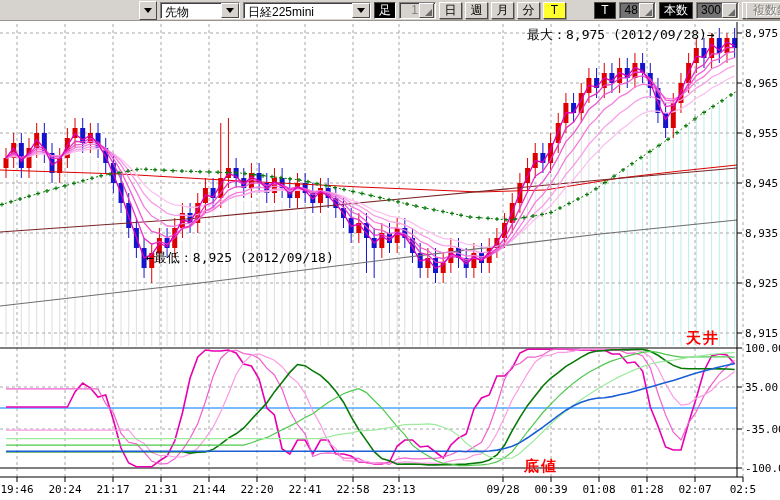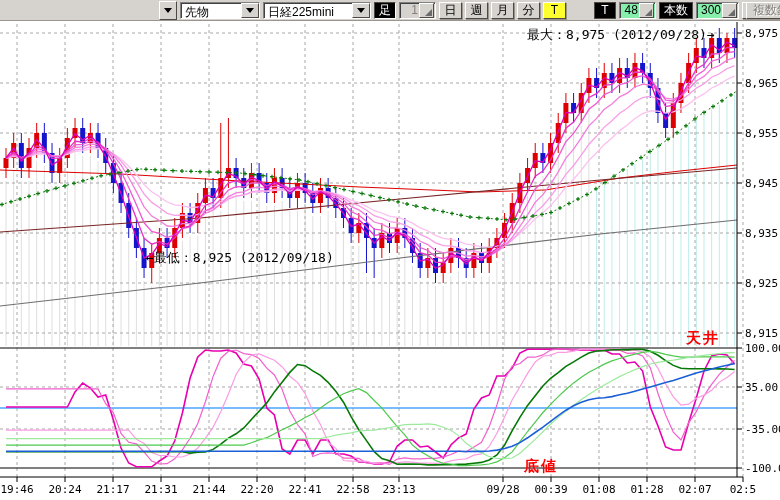--- a/index.html
+++ b/index.html
@@ -20,21 +20,21 @@
   .lbl-black{height:17px;display:inline-flex;align-items:center;justify-content:center;
        background:#000;color:#fff;border:1px solid #4d4a45;font-size:12px;padding:0 4px;box-sizing:border-box;}
   .combo{height:17px;display:inline-flex;align-items:stretch;background:#fff;
        border:1px solid;border-color:#808080 #fff #fff #808080;box-shadow:inset 1px 1px 0 #404040;
        box-sizing:border-box;}
   .combo .val{padding:1px 4px 0 4px;font-size:12px;color:#000;}
   .drop{width:16px;background:#d6d3ce;border:1px solid;border-color:#fff #4d4a45 #4d4a45 #fff;
        display:flex;align-items:center;justify-content:center;margin-left:auto;}
   .tri-down{width:0;height:0;border-left:4px solid transparent;border-right:4px solid transparent;
        border-top:5px solid #000;}
-  .spin{height:17px;display:inline-flex;align-items:center;background:#86efac;
+  .spin{height:17px;display:inline-flex;align-items:center;background:#737373;
        border:1px solid;border-color:#808080 #fff #fff #808080;box-shadow:inset 1px 1px 0 #404040;
        box-sizing:border-box;padding-left:4px;}
   .spin.dis{background:#d6d3ce;color:#84827d;}
   .spin .num{font-size:12px;min-width:14px;text-align:right;}
   .spinbtn{width:13px;height:13px;margin:0 1px;background:#d6d3ce;position:relative;
        border:1px solid;border-color:#fff #4d4a45 #4d4a45 #fff;}
   .spinbtn:after{content:"";position:absolute;right:1px;bottom:1px;width:0;height:0;
        border-left:7px solid transparent;border-bottom:7px solid #6b6b6b;}
   .sp{flex:0 0 auto;}
   
@@ -51,21 +51,21 @@
   <div class="toolbar">
     <span class="drop sp" style="height:17px;border-color:#fff #4d4a45 #4d4a45 #fff;">
         <span class="tri-down"></span>
       </span>
     <span class="combo sp" style="width:80px">
       <span class="val">先物</span>
       <span class="drop">
           <span class="tri-down"></span>
         </span>
     </span>
-    <span class="combo sp" style="width:108px">
+    <span class="combo sp" style="width:128px">
       <span class="val">日経225mini</span>
       <span class="drop">
           <span class="tri-down"></span>
         </span>
     </span>
     <span class="btn black sp" style="width:22px">足</span>
     <span class="spin dis sp">
       <span class="num">1</span>
       <span class="spinbtn"></span>
     </span>

